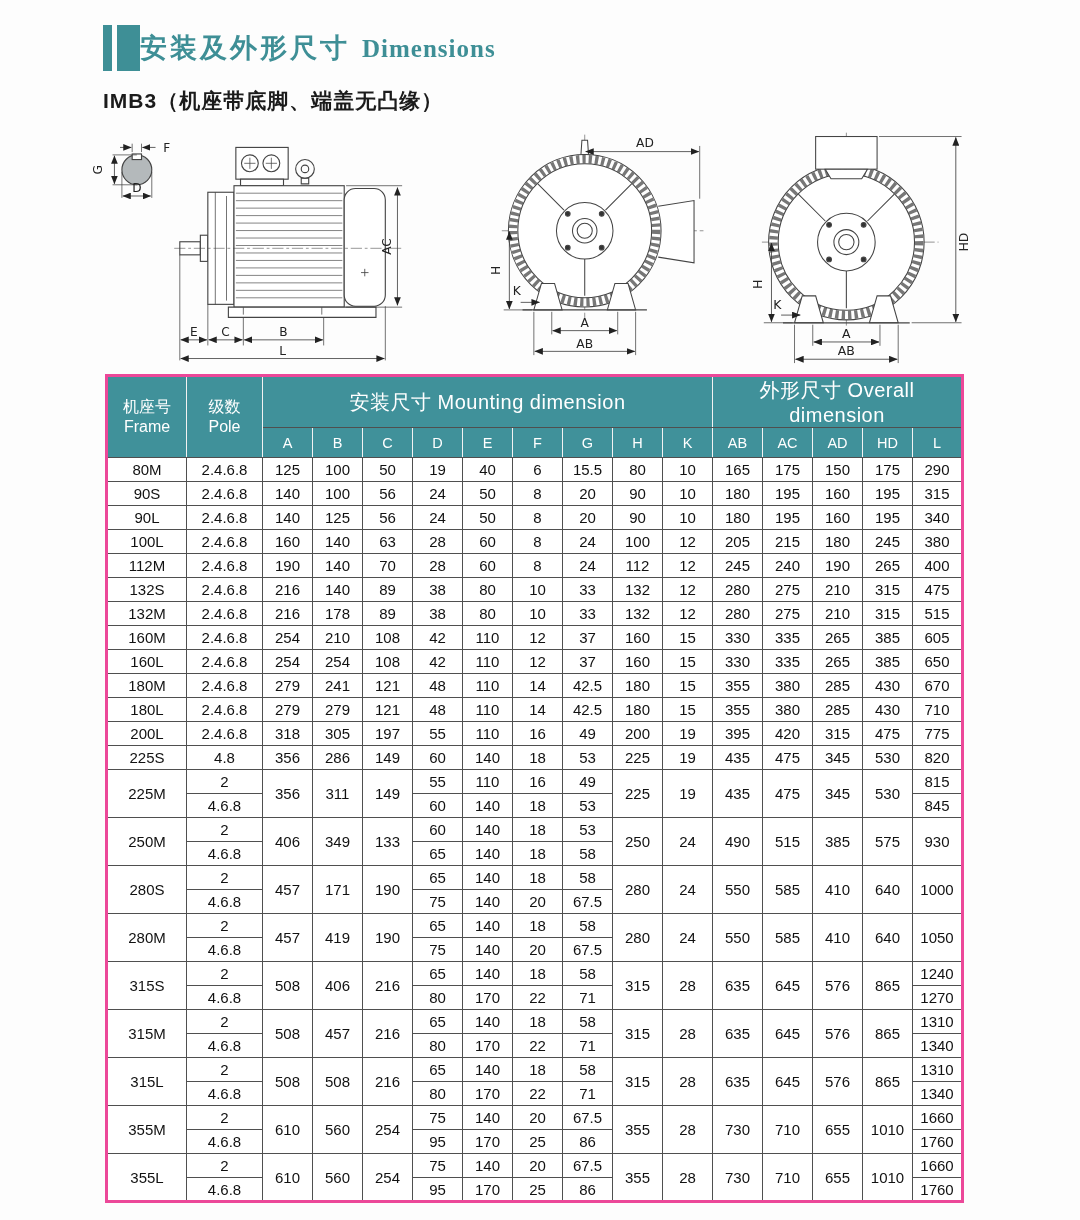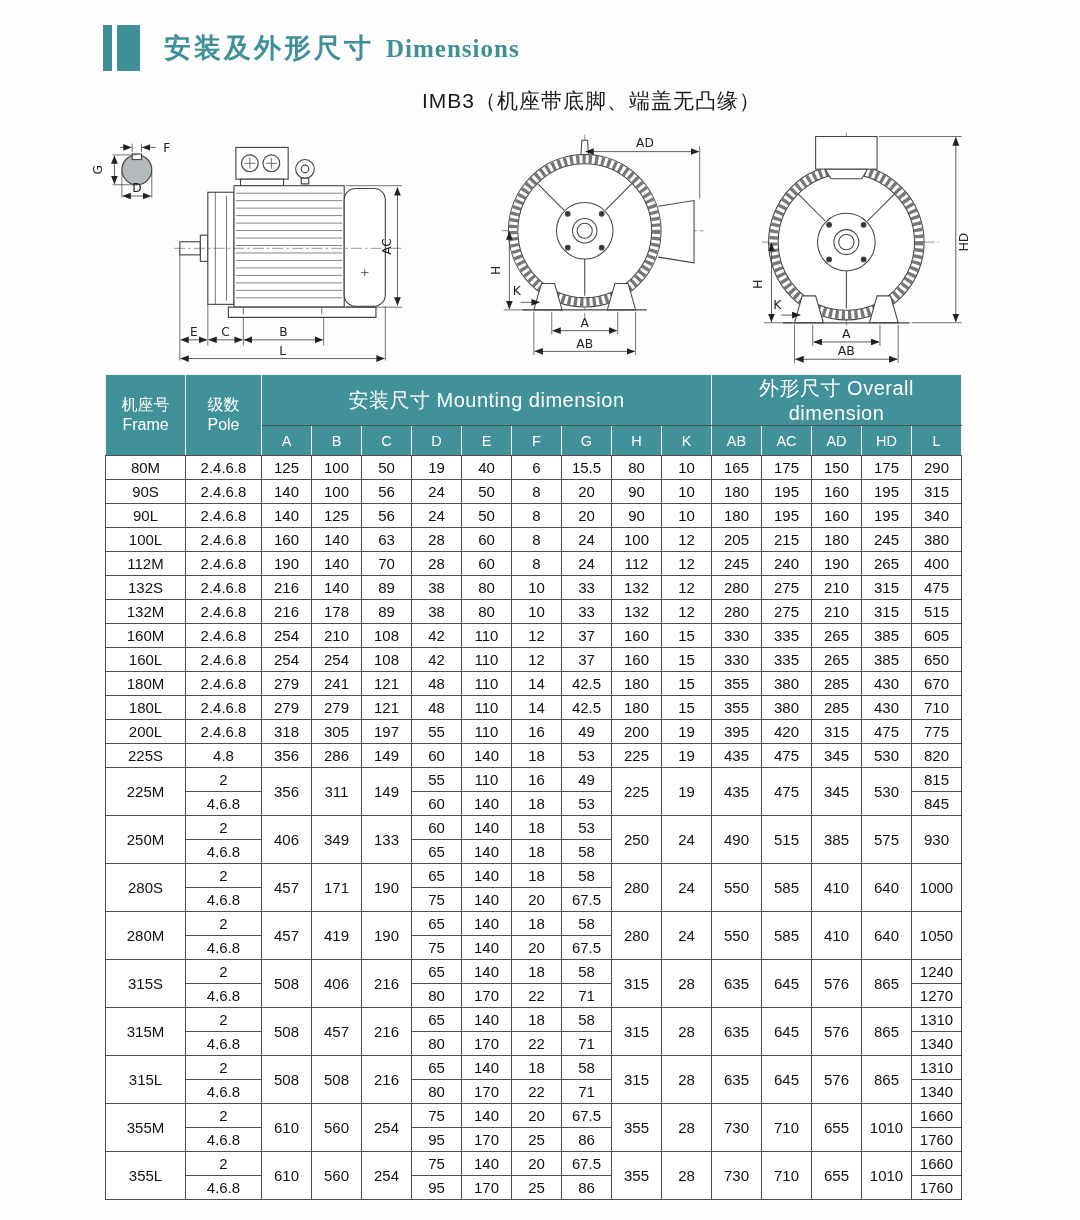--- a/index.html
+++ b/index.html
@@ -2,40 +2,40 @@
 <html style="--accent: #3E8F96; --header-bg: #40919A;"><head>
 <meta charset="utf-8">
 <style>
   :root { --accent:#3E8F96; --header-bg:#40919A; }
   * { box-sizing:border-box; }
   body { margin:0; background:#fff; font-family:"Liberation Sans", sans-serif; }
   .page { width:1080px; height:1220px; background:#fdfdfd; overflow:hidden; position:relative; }
 
   
   .hdr { padding:25px 0 0 103px; }
-  .title-row { display:flex; align-items:center; gap:24px; }
+  .title-row { display:flex; align-items:center; }
   .accent-bars { display:flex; gap:5px; align-items:stretch; height:46px; }
   .accent-bars .bar1 { width:9px;  background:var(--accent); }
   .accent-bars .bar2 { width:23px; background:var(--accent); }
   .page-title { font-family:"Liberation Serif", serif; font-weight:bold; font-size:27px;
                 color:var(--accent); letter-spacing:3px; }
   .page-title .en { font-size:25px; margin-left:12px; letter-spacing:1px; }
-  .subtitle { margin-top:16px; font-size:21px; color:#1b1b1b; font-weight:400; letter-spacing:1px;text-align:center; }
+  .subtitle { margin-top:16px; font-size:21px; color:#1b1b1b; font-weight:700; letter-spacing:1px; }
 
   
   .diagrams { display:flex; align-items:flex-start; margin:10px 0 0 88px; }
   .diagrams svg { display:block; }
   .d-side  { margin-right:58px; }
   .d-front { margin-right:24px; }
   svg text { font-family:"DejaVu Sans", sans-serif; font-size:13px; fill:#222; }
   svg .rot { font-size:13px; }
 
   
   .dim-table { margin:8px 12px 0 105px; border-collapse:collapse; table-layout:fixed;
-               color:#111; border:1px solid #ec4899; }
+               color:#111; border:3px solid #ec4899; }
   .dim-table th { background:var(--header-bg); color:#fff; font-weight:400;
                   border:1px solid #f2f2f2; padding:0; text-align:center; }
   .dim-table thead tr:first-child th { height:37px; }
   .dim-table .h-main { font-size:16px; line-height:1.25; }
   .dim-table .h-group { font-size:20px; letter-spacing:0.5px; }
   .dim-table .h-sub { font-size:14.5px; height:30px; }
   .dim-table thead th { border-bottom-color:#4f4f4f; }
   .dim-table td { border:1px solid #4f4f4f; text-align:center; padding:0;
                   height:24px; font-size:15px; background:#fff; }
 </style>

